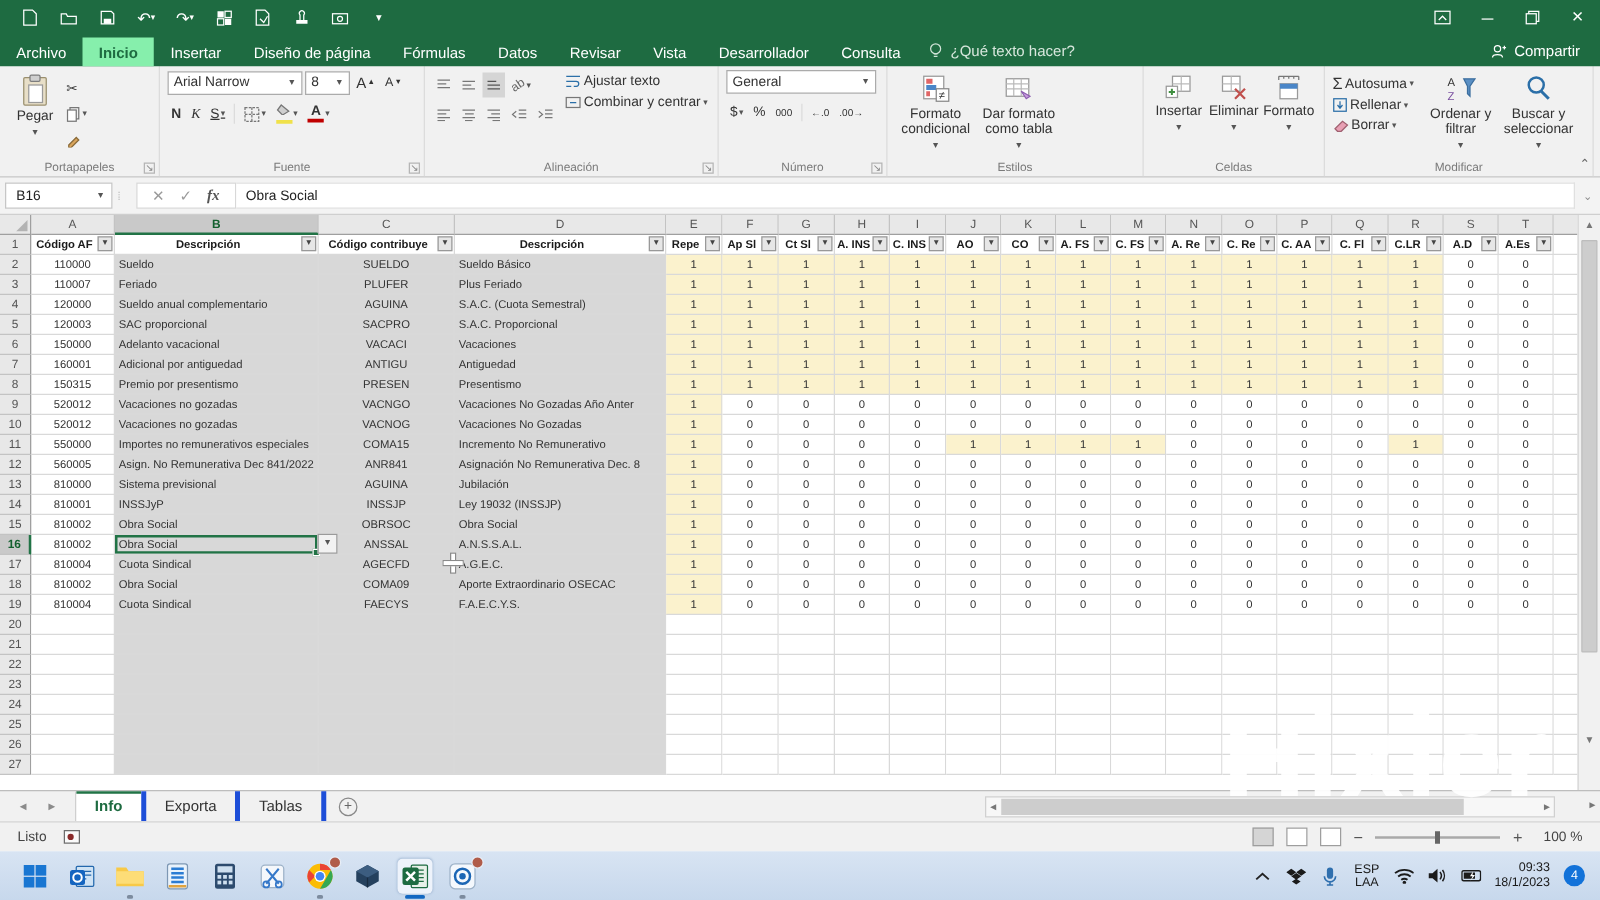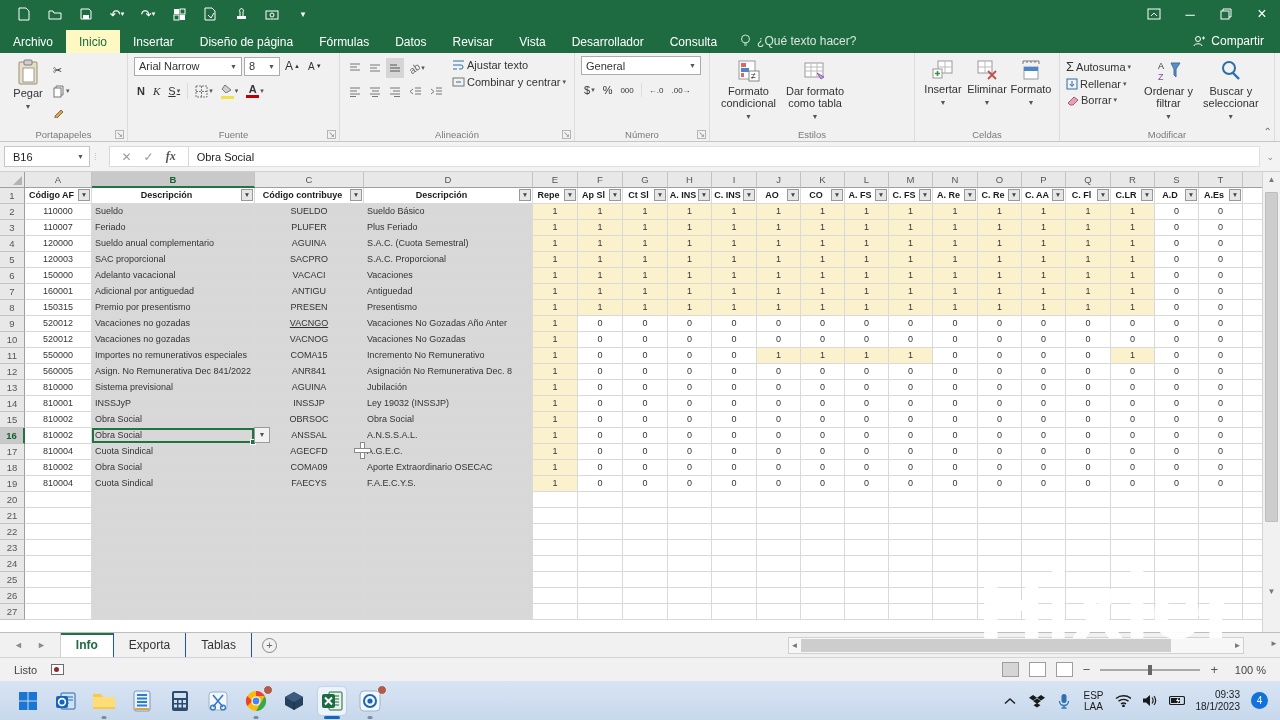--- a/index.html
+++ b/index.html
@@ -9,21 +9,21 @@
   .titlebar{position:absolute;top:0;left:0;width:1280px;height:28px;background:#1e6b41;display:flex;align-items:center;color:#fff;z-index:10}
   .qat{display:flex;gap:15px;padding-left:16px;align-items:center}
   .qic{width:16px;height:16px;display:flex;align-items:center;justify-content:center;font-size:13px;color:#fff}
   .qic svg{display:block}
   .wtitle{position:absolute;left:0;width:1280px;text-align:center;font-size:12px;pointer-events:none}
   .winctl{margin-left:auto;display:flex;z-index:2}
   .winbtn{width:36px;height:28px;display:flex;align-items:center;justify-content:center;font-size:13px;color:#fff}
   
   .tabrow{position:absolute;top:28px;left:0;width:1280px;height:25px;background:#1e6b41;display:flex;align-items:flex-end;color:#fff;z-index:9}
   .rtab{padding:5px 13px 4px;font-size:12px;white-space:nowrap}
-  .rtab.active{background:#fef9c3;color:#1e6b41;font-weight:normal}
+  .rtab.active{background:#86efac;color:#1e6b41;font-weight:bold}
   .tellme{display:flex;align-items:center;gap:6px;font-size:12px;color:#d8e7dd;padding:5px 10px;font-style:normal}
   .share{margin-left:auto;display:flex;align-items:center;gap:6px;font-size:12px;padding:5px 16px}
   
   .ribbon{position:absolute;top:53px;left:0;width:1280px;height:89px;background:#f1f1f1;border-bottom:1px solid #c6c6c6;display:flex;font-size:11px;color:#333;z-index:8}
   .grp{position:relative;border-right:1px solid #dcdcdc;padding:3px 6px 15px;display:flex;align-items:flex-start}
   .glabel{position:absolute;bottom:1px;left:0;right:0;text-align:center;font-size:9.5px;color:#7a7a7a}
   .launch{position:absolute;bottom:2px;right:3px;font-size:8px;color:#8a8a8a;border:1px solid #b5b5b5;width:9px;height:9px;line-height:7px;text-align:center}
   .bigbtn{display:flex;flex-direction:column;align-items:center;justify-content:flex-start;gap:2px;padding:3px 5px;min-width:44px;text-align:center;line-height:12px}
   .bigbtn .cap{white-space:pre-line}
   .dd{font-size:7px;color:#555}
@@ -69,21 +69,21 @@
   .vthumb{position:absolute;left:2px;right:2px;top:20px;height:330px;background:#cdcdcd;border:1px solid #bdbdbd;border-radius:1px}
   .vdown{position:absolute;bottom:32px;left:0;right:0}
   
   .cursor{position:absolute;left:354px;top:442px;width:17px;height:17px;z-index:40;pointer-events:none}
   .cursor .h{position:absolute;top:6px;left:0;width:17px;height:5px;background:#fff;border:1px solid #8a8a8a}
   .cursor .v{position:absolute;left:6px;top:0;width:5px;height:17px;background:#fff;border:1px solid #8a8a8a}
   .cursor .hi{position:absolute;top:7px;left:1px;width:15px;height:3px;background:#fff;z-index:2;border:none}
   
   .tabbar{position:absolute;top:632px;left:0;width:1280px;height:25px;background:#f1f1f1;border-top:1px solid #bdbdbd;display:flex;align-items:stretch;font-size:12px;color:#444;z-index:5}
   .nav{display:flex;align-items:center;gap:14px;padding:0 14px;color:#8b8b8b;font-size:9px}
-  .stab{display:flex;align-items:center;padding:12px 15px;border-right:1px solid #1d4ed8;color:#333}
+  .stab{display:flex;align-items:center;padding:12px 15px;border-right:4px solid #1d4ed8;color:#333}
   .stab:first-of-type{border-left:1px solid #cfcfcf}
   .stab.active{background:#fff;color:#1e6b41;font-weight:bold;box-shadow:inset 0 2px 0 #217346}
   .addsheet{display:flex;align-items:center;padding:0 10px;color:#666}
   .addsheet span{width:15px;height:15px;border:1px solid #888;border-radius:50%;font-size:11px;line-height:13px;text-align:center}
   .hscroll{position:absolute;left:788px;top:4px;width:456px;height:17px;background:#f7f7f7;border:1px solid #d0d0d0;display:flex;align-items:center}
   .hthumb{position:absolute;left:12px;width:370px;top:1px;bottom:1px;background:#cdcdcd}
   .harrow{position:absolute;top:0;bottom:0;width:11px;font-size:8px;color:#777;line-height:15px;text-align:center}
   .tabright{position:absolute;right:2px;top:6px;font-size:8px;color:#777}
   
   .statusbar{position:absolute;top:657px;left:0;width:1280px;height:24px;background:#f1f1f1;border-top:1px solid #d4d4d4;display:flex;align-items:center;font-size:11px;color:#444;z-index:5}
@@ -720,21 +720,21 @@
       <div class="c y" style="width: 45px;">1</div>
       <div class="c y" style="width: 44px;">1</div>
       <div class="c w" style="width: 44px;">0</div>
       <div class="c w" style="width: 44px;">0</div>
       <div class="c w" style="width: 23px;"></div>
     </div>
     <div class="r">
       <div class="c gut" style="width: 25px;">9</div>
       <div class="c ca" style="width: 67px;">520012</div>
       <div class="c gray cl" style="width: 163px;">Vacaciones no gozadas</div>
-      <div class="c gray ca" style="width: 109px; text-decoration: underline;">VACNGO</div>
+      <div class="c gray ca" style="width: 109px;">VACNGO</div>
       <div class="c gray cl" style="width: 169px;">Vacaciones No Gozadas Año Anter</div>
       <div class="c y" style="width: 45px;">1</div>
       <div class="c w" style="width: 45px;">0</div>
       <div class="c w" style="width: 45px;">0</div>
       <div class="c w" style="width: 44px;">0</div>
       <div class="c w" style="width: 45px;">0</div>
       <div class="c w" style="width: 44px;">0</div>
       <div class="c w" style="width: 44px;">0</div>
       <div class="c w" style="width: 44px;">0</div>
       <div class="c w" style="width: 44px;">0</div>

